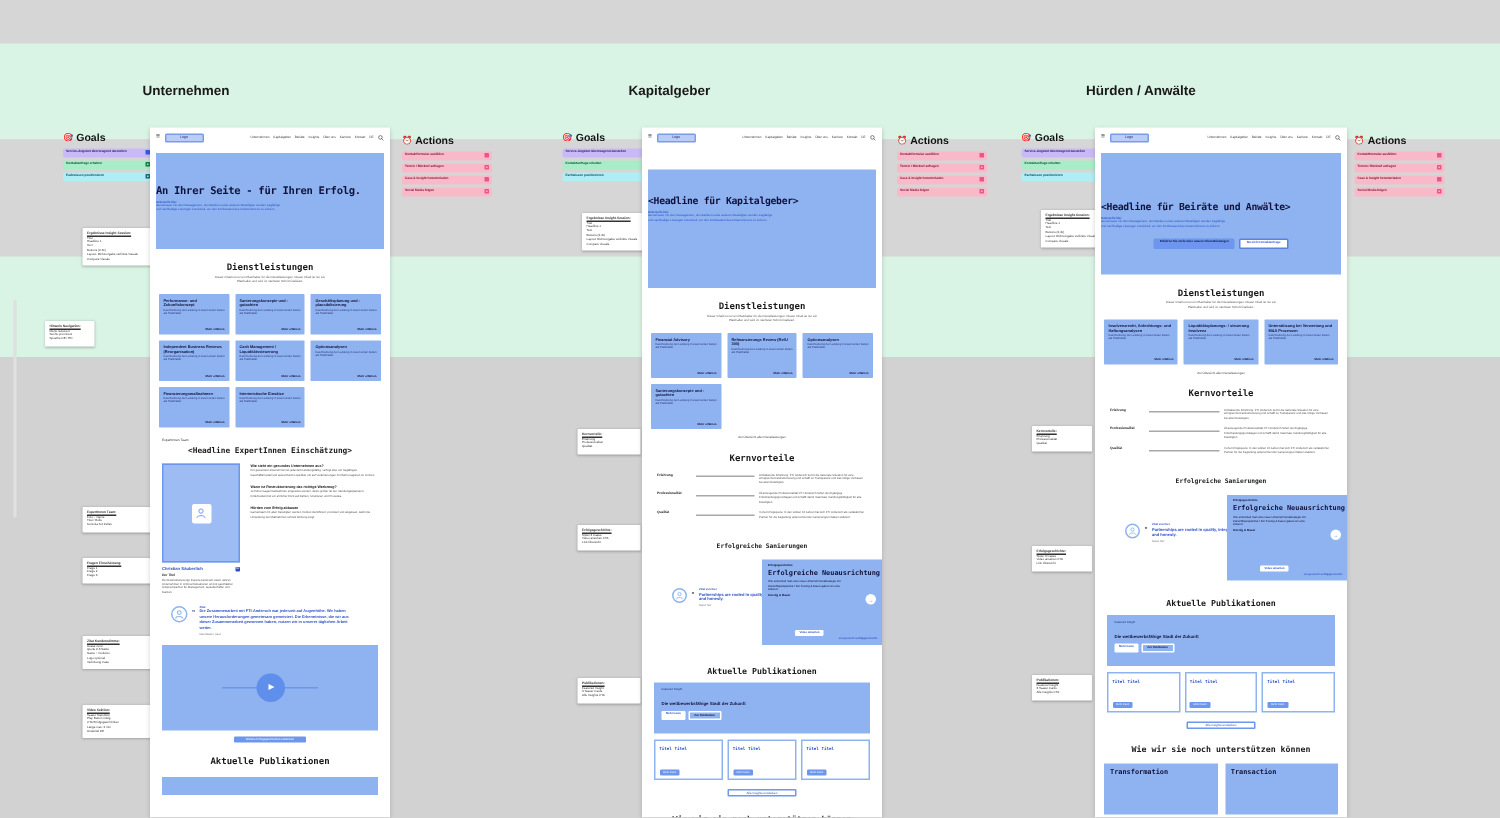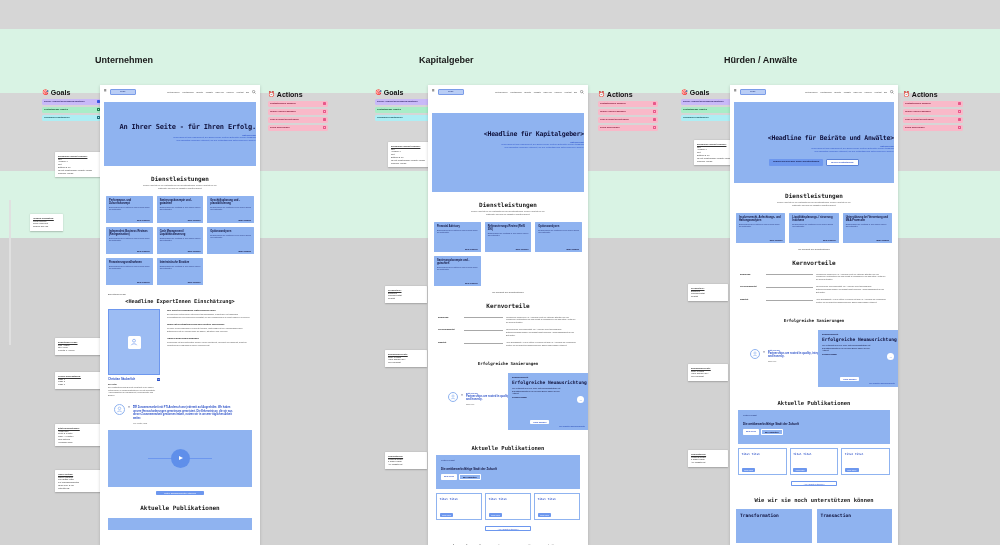--- a/index.html
+++ b/index.html
@@ -64,21 +64,21 @@
   .f1 { left:100px; width:160px; height:460px; }
   .f2 { left:428px; width:160px; height:460px; }
   .f3 { left:730px; width:168px; height:460px; }
 
   .wf-header { display:flex; align-items:center; padding:3.5px 4px 2px; gap:3px; }
   .burger { font-size:4.5px; line-height:1; color:#333; }
   .logo-pill { width:26px; height:6px; background:#b9cdf5; border:0.5px solid #7a9ce8; border-radius:1px; font-size:2.4px; color:#1c2f7a; display:flex; align-items:center; justify-content:center; }
   .wf-nav { margin-left:auto; display:flex; gap:2.6px; align-items:center; }
   .nav-item { font-size:2.1px; color:#444; white-space:nowrap; }
 
-  .hero { margin:5px 4px 0; background:#8fb3f0; text-align:right; color:#10123d; }
+  .hero { margin:5px 4px 0; background:#8fb3f0; text-align:left; color:#10123d; }
   .f1 .hero { height:64px; padding-top:21px; }
   .f2 .hero { height:79px; padding-top:17px;margin-top:16px; }
   .f3 .hero { height:81px; padding-top:32px; }
   .hero-title { font-family:"DejaVu Sans Mono", monospace; font-weight:bold; font-size:7px; letter-spacing:-0.2px; }
   .f2 .hero-title, .f3 .hero-title { font-size:6.5px; }
   .hero-kicker { margin-top:3px; font-size:2px; font-weight:bold; color:#2b50c8; }
   .hero-line { font-size:2px; color:#2b50c8; line-height:1.5; }
   .hero-btns { display:flex; justify-content:center; gap:3px; margin-top:6px; }
   .hbtn-primary { background:#6d97ee; color:#0e1240; font-size:2px; font-weight:bold; padding:1.5px 4px; border-radius:1px; }
   .hbtn-secondary { background:#fff; border:0.4px solid #5b83d8; color:#2b50c8; font-size:2px; font-weight:bold; padding:1.5px 4px; border-radius:1px; }

